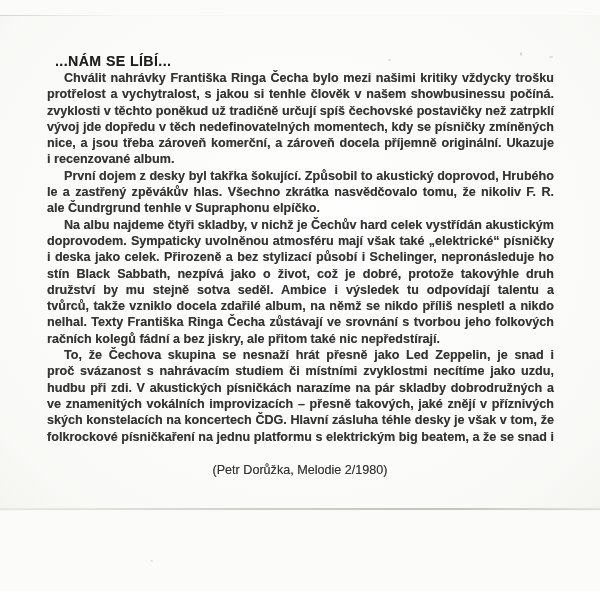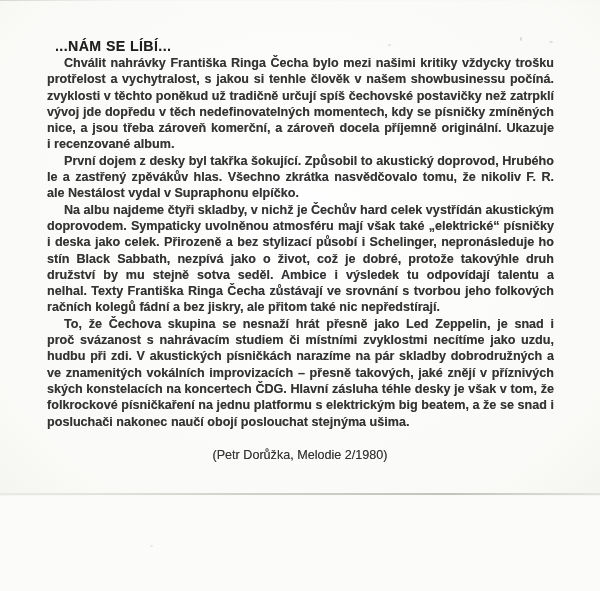--- a/index.html
+++ b/index.html
@@ -13,20 +13,21 @@
     background: var(--background, #fbfbf9);
     font-family: "Liberation Sans", sans-serif;
   }
   .page {
     position: relative;
     width: 600px;
     height: 496px;
     background:
       radial-gradient(ellipse at 50% 45%, rgba(255,255,255,0.9) 0%, rgba(246,246,243,0.4) 85%, rgba(238,238,234,0.55) 100%),
       var(--background, #fbfbf9);
+    margin-top: 15px;
   }
   .text-block {
     position: absolute;
     left: 47px;
     top: 38px;
     width: 507px;
     color: var(--text, #343434);
     font-size: 12.6px;
     line-height: 16.3px;
     text-shadow: 0 0 0.6px rgba(60,60,60,0.55);
@@ -113,39 +114,39 @@
           <div class="line first">Chválit nahrávky Františka Ringa Čecha bylo mezi našimi kritiky vždycky trošku pova-</div>
           <div class="line">protřelost a vychytralost, s jakou si tenhle člověk v našem showbusinessu počíná. Jenže</div>
           <div class="line">zvyklosti v těchto poněkud už tradičně určují spíš čechovské postavičky než zatrpklí kritici;</div>
           <div class="line">vývoj jde dopředu v těch nedefinovatelných momentech, kdy se písničky zmíněných posta-</div>
           <div class="line">nice, a jsou třeba zároveň komerční, a zároveň docela příjemně originální. Ukazuje to</div>
           <div class="line last">i recenzované album.</div>
         </div>
         <div class="paragraph">
           <div class="line first">První dojem z desky byl takřka šokující. Způsobil to akustický doprovod, Hrubého hous-</div>
           <div class="line">le a zastřený zpěvákův hlas. Všechno zkrátka nasvědčovalo tomu, že nikoliv F. R. Čech,</div>
-          <div class="line last">ale Nestálost vydal v Supraphonu elpíčko.</div>
+          <div class="line last">ale Čundrgrund tenhle v Supraphonu elpíčko.</div>
         </div>
         <div class="paragraph">
           <div class="line first">Na albu najdeme čtyři skladby, v nichž je Čechův hard celek vystřídán akustickým</div>
           <div class="line">doprovodem. Sympaticky uvolněnou atmosféru mají však také „elektrické“ písničky</div>
           <div class="line">i deska jako celek. Přirozeně a bez stylizací působí i Schelinger, nepronásleduje ho ani</div>
           <div class="line">stín Black Sabbath, nezpívá jako o život, což je dobré, protože takovýhle druh dobro-</div>
           <div class="line">družství by mu stejně sotva seděl. Ambice i výsledek tu odpovídají talentu a schopnostem</div>
+          <div class="line">tvůrců, takže vzniklo docela zdařilé album, na němž se nikdo příliš nespletl a nikdo</div>
           <div class="line">nelhal. Texty Františka Ringa Čecha zůstávají ve srovnání s tvorbou jeho folkových gene-</div>
           <div class="line last">račních kolegů fádní a bez jiskry, ale přitom také nic nepředstírají.</div>
         </div>
         <div class="paragraph">
           <div class="line first">To, že Čechova skupina se nesnaží hrát přesně jako Led Zeppelin, je snad i důvodem,</div>
           <div class="line">proč svázanost s nahrávacím studiem či místními zvyklostmi necítíme jako uzdu, která drží</div>
           <div class="line">hudbu při zdi. V akustických písničkách narazíme na pár skladby dobrodružných a objevi-</div>
           <div class="line">ve znamenitých vokálních improvizacích – přesně takových, jaké znějí v příznivých hráč-</div>
           <div class="line">ských konstelacích na koncertech ČDG. Hlavní zásluha téhle desky je však v tom, že staví</div>
           <div class="line">folkrockové písničkaření na jednu platformu s elektrickým big beatem, a že se snad i naši</div>
-          <div class="line last">posluchači nakonec naučí obojí poslouchat stejnýma ušima.</div>
         </div>
       </div>
     <div class="attribution">(Petr Dorůžka, Melodie 2/1980)</div>
   </div>
 
   <div class="speck s1"></div>
   <div class="speck s2"></div>
   <div class="speck s3"></div>
   <div class="speck s4"></div>
   <div class="scan-edge-bottom"></div>

